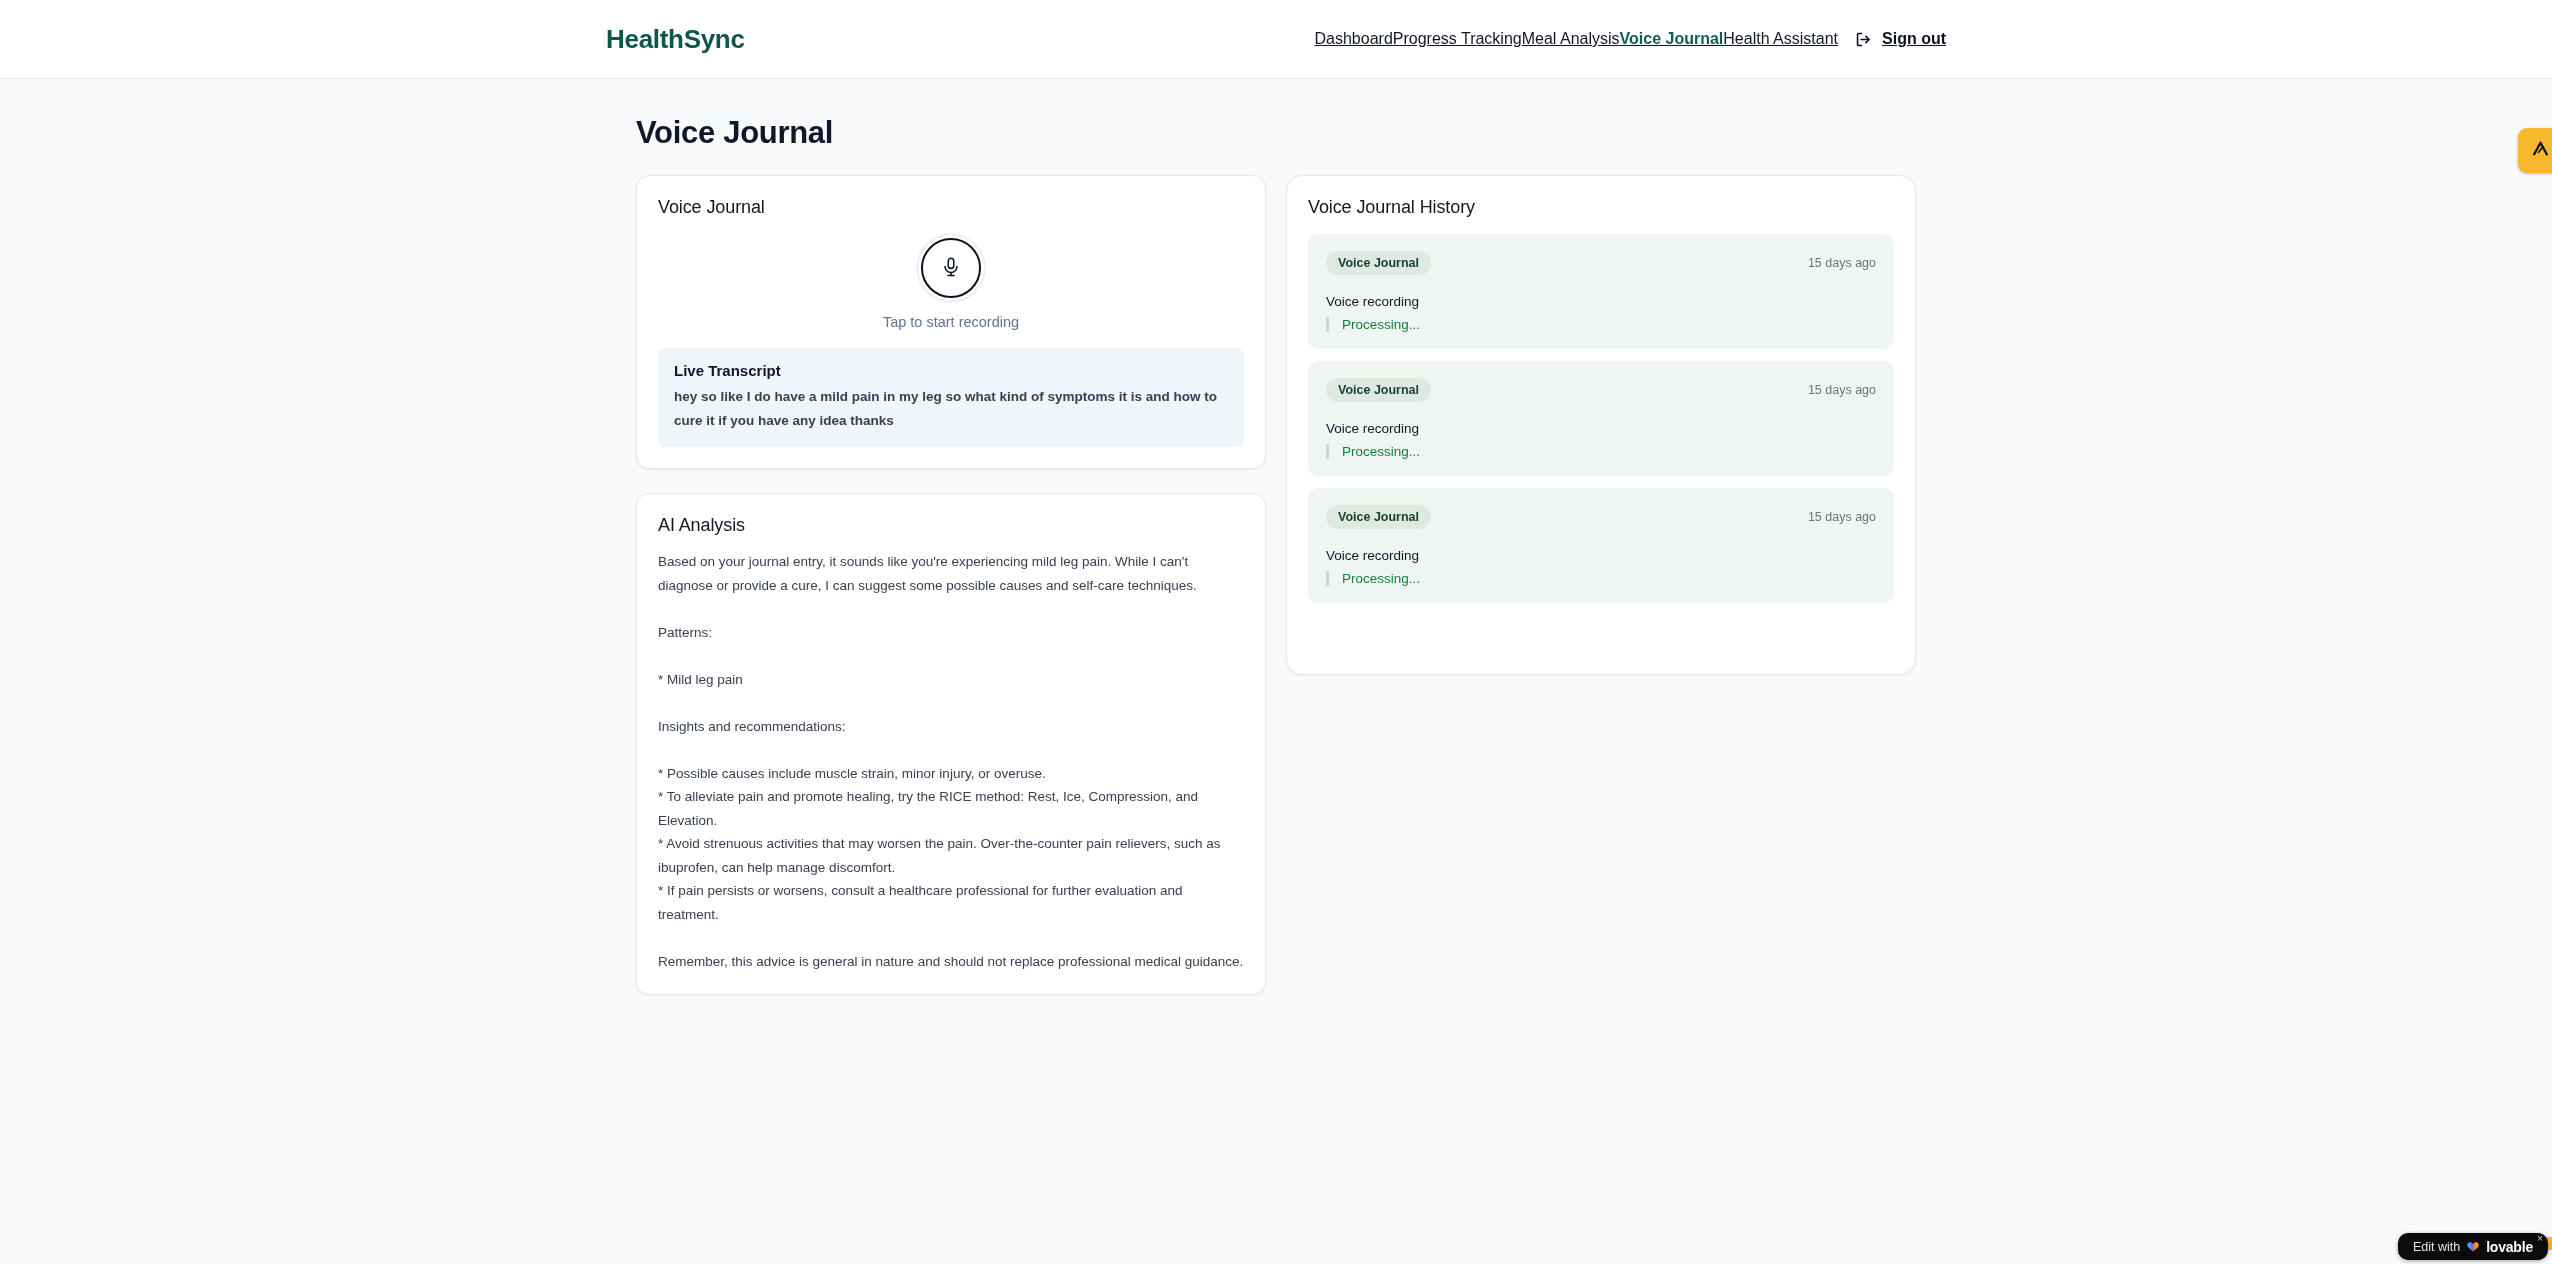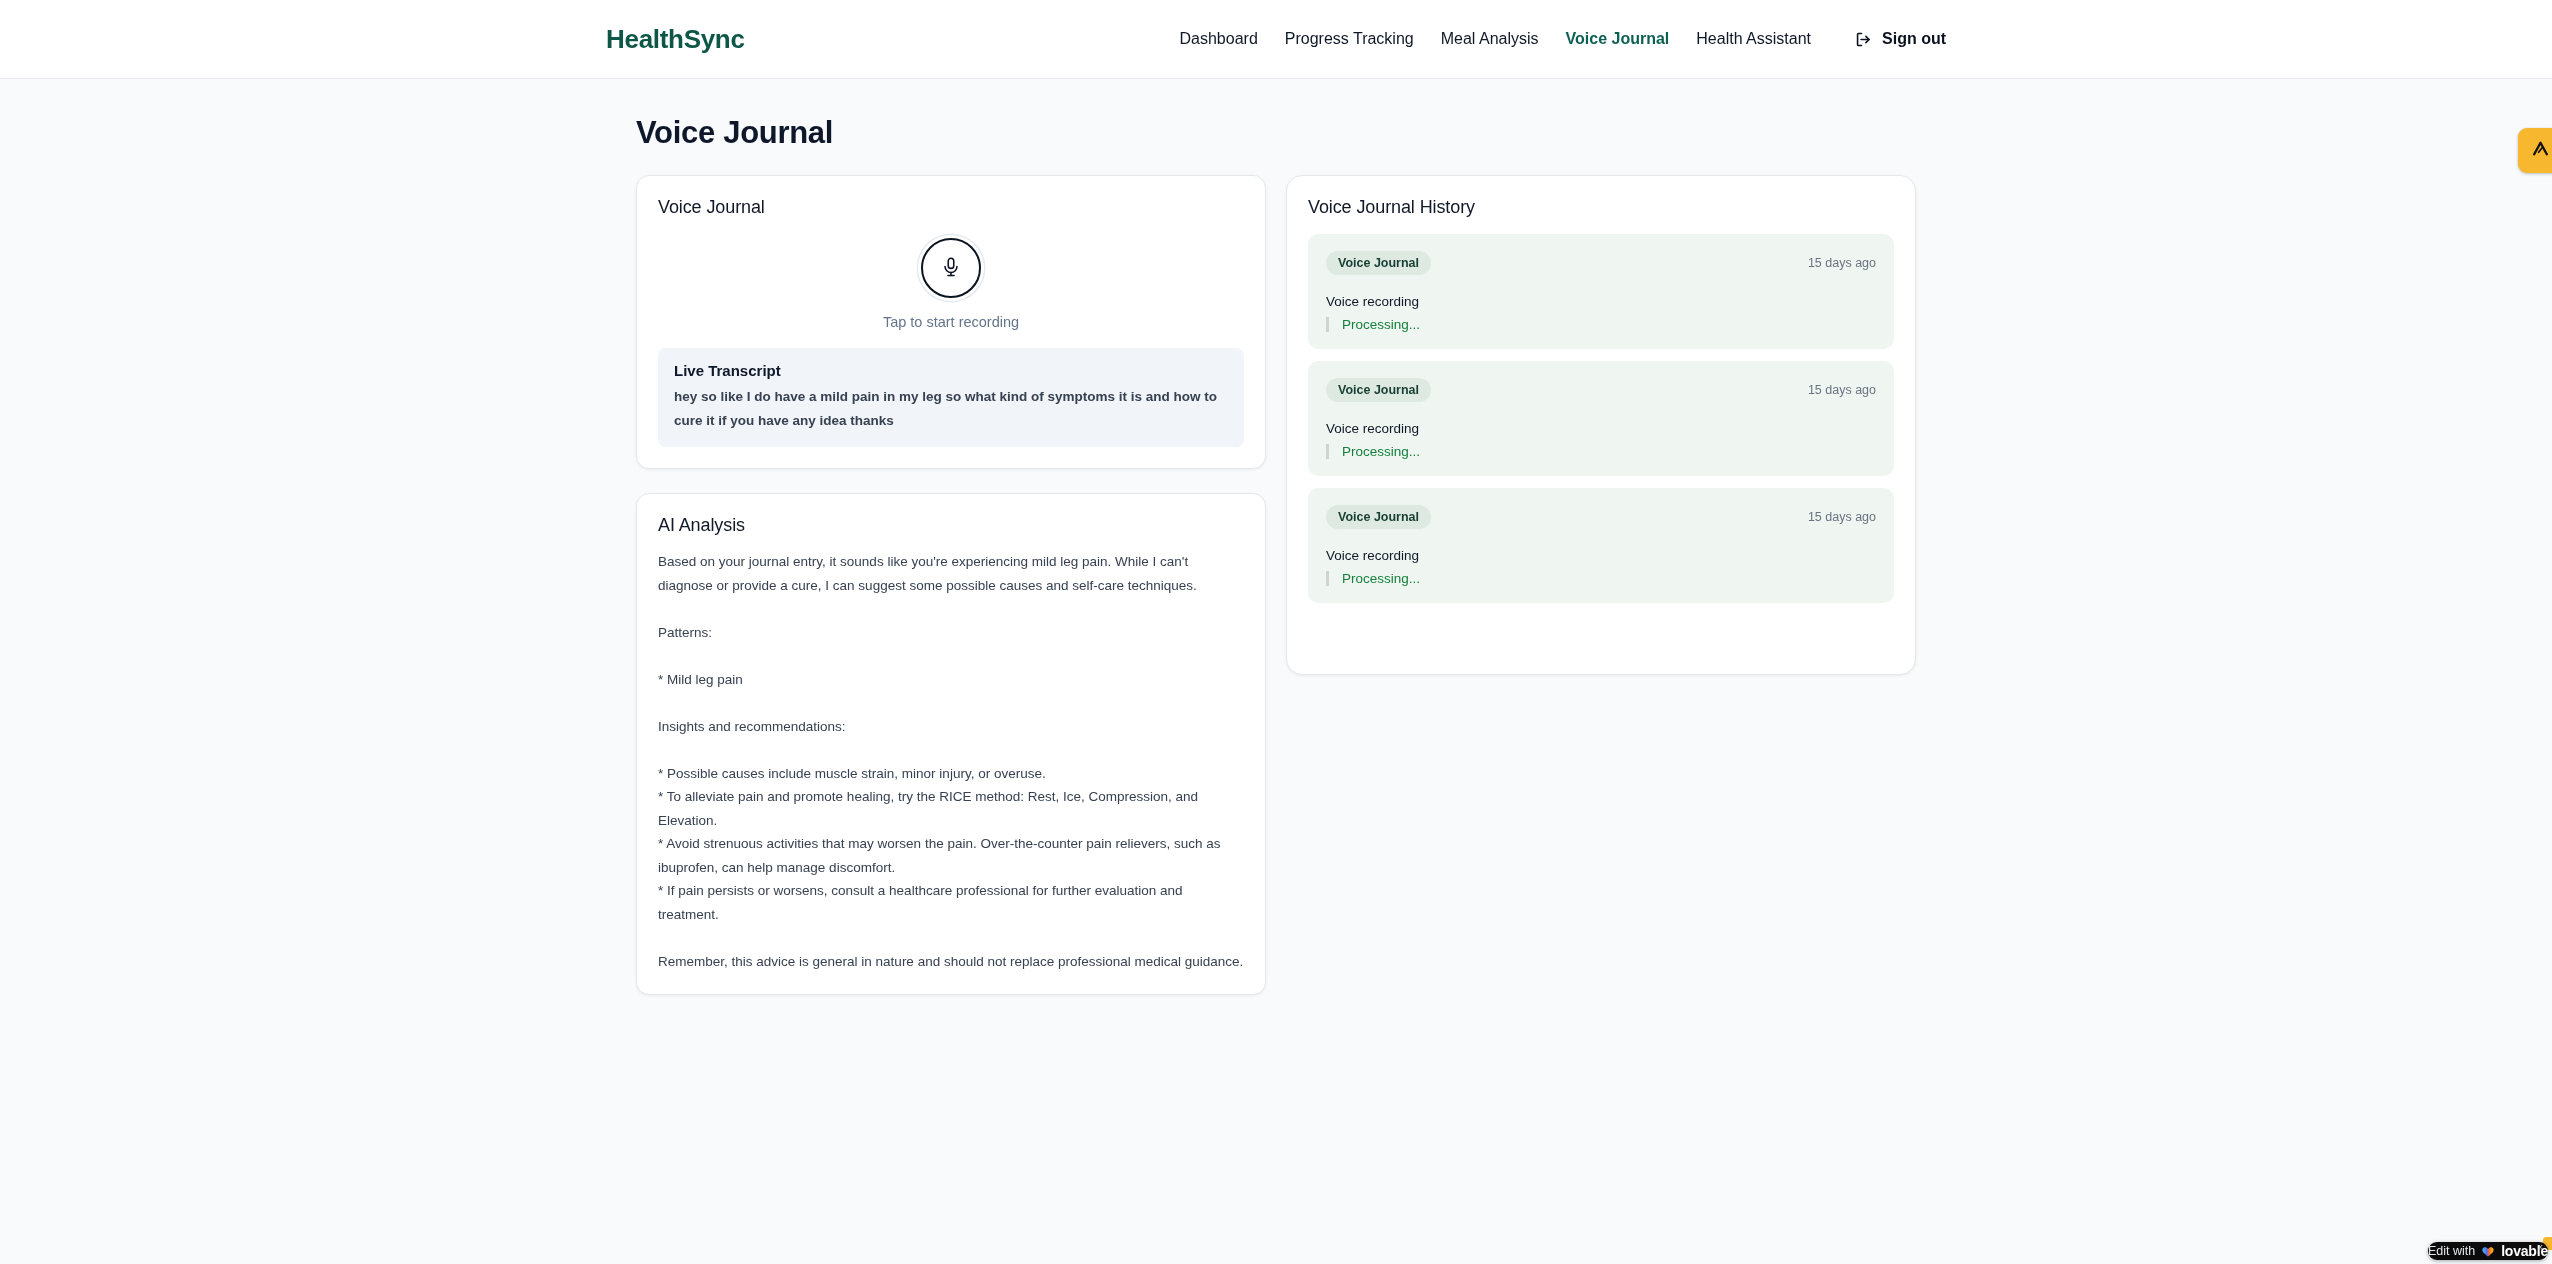--- a/index.html
+++ b/index.html
@@ -16,21 +16,21 @@
   }
   
   header{
     background:#fff;border-bottom:1px solid #e7e9ee;height:79px;
     display:flex;align-items:center;
   }
   .header-inner{
     width:1340px;margin:0 auto;display:flex;align-items:center;justify-content:space-between;
   }
   .logo{font-size:26px;font-weight:800;color:var(--brand);letter-spacing:-.3px;cursor:pointer;}
-  nav{display:flex;align-items:center;gap:27px;}
+  nav{display:flex;align-items:center;text-decoration:underline;}
   nav a{font-size:16px;color:#101828;text-decoration:none;font-weight:500;cursor:pointer;}
   nav a.active{color:var(--nav-active);font-weight:600;}
   .signout{
     display:flex;align-items:center;gap:9px;margin-left:16px;background:none;border:none;
     font-family:inherit;font-size:16px;font-weight:700;color:#0b1220;cursor:pointer;
   }
   .signout svg{display:block;}
   
   main{width:1280px;margin:0 auto;}
   h1{font-size:31px;font-weight:800;color:#0f172a;margin:36px 0 24px 0;letter-spacing:-.3px;}
@@ -77,21 +77,21 @@
   .side-badge{
     position:absolute;top:128px;right:-10px;width:44px;height:45px;border-radius:9px;
     background:var(--side-badge);display:flex;align-items:center;justify-content:center;
     cursor:pointer;box-shadow:0 1px 3px rgba(0,0,0,.25);z-index:20;
   }
   .corner-sliver{
     position:absolute;right:-3px;bottom:14px;width:12px;height:13px;border-radius:3px;
     background:var(--side-badge);z-index:5;
   }
   .lovable{
-    position:absolute;right:4px;bottom:4px;height:18px;padding:0 0;border-radius:10px;
+    position:absolute;right:4px;bottom:4px;height:27px;padding:0 15px;border-radius:10px;
     background:var(--lovable-bg);color:#e5e7eb;display:flex;align-items:center;gap:6px;
     font-size:12.5px;cursor:pointer;z-index:10;box-shadow:0 1px 4px rgba(0,0,0,.35);
   }
   .lovable b{font-size:14px;font-weight:800;color:#fff;letter-spacing:-.2px;}
   .lovable .x{
     position:absolute;top:1px;right:5px;font-size:10px;color:#cbd5e1;line-height:10px;cursor:pointer;
   }
 </style>
 </head>
 <body>

